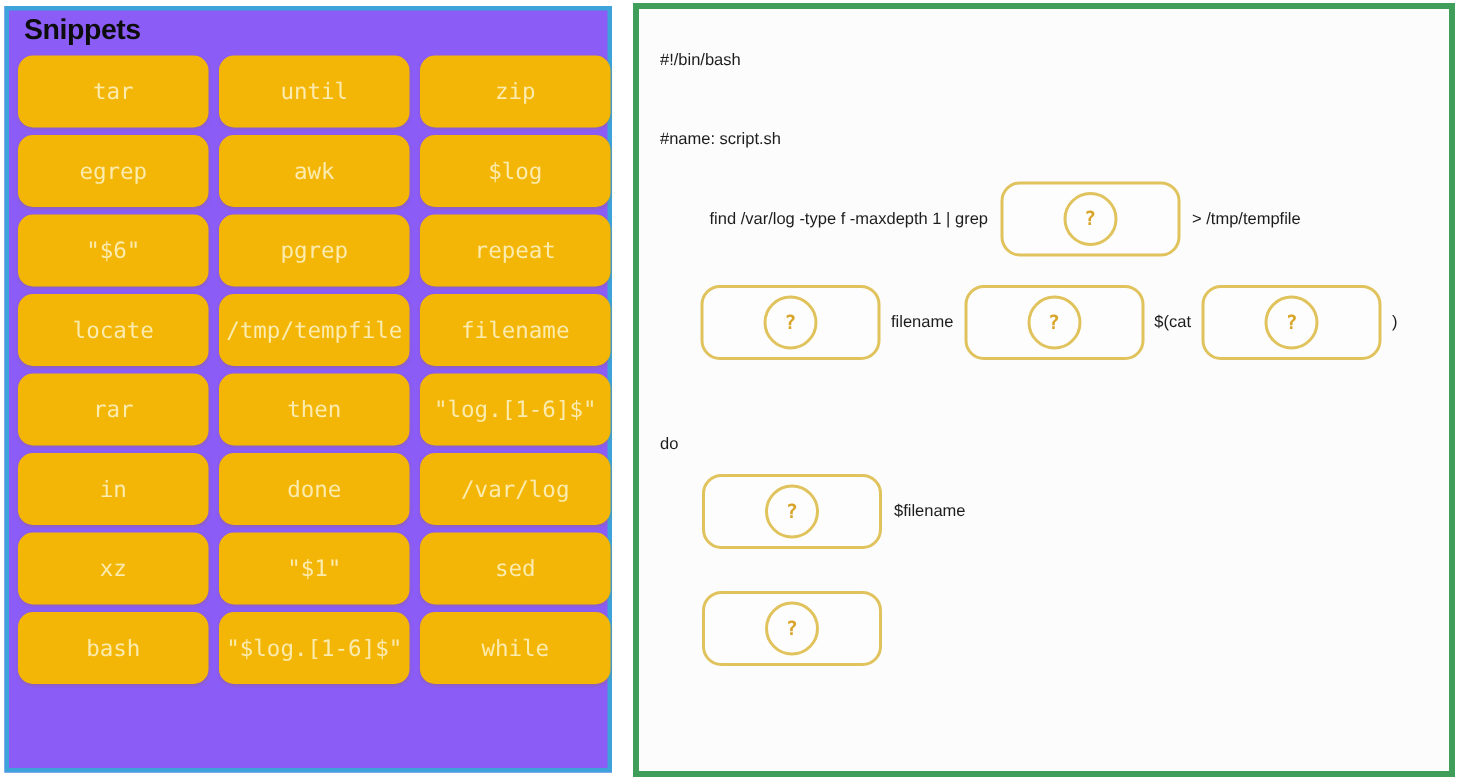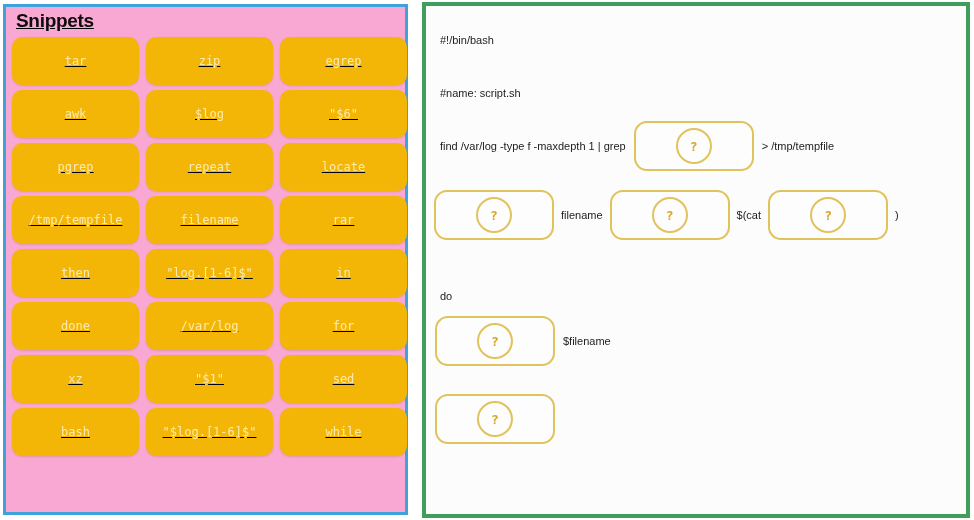--- a/index.html
+++ b/index.html
@@ -17,22 +17,21 @@
   }
 
   
   .panel-left {
     position: absolute;
     left: 3px;
     top: 4px;
     width: 399px;
     height: 505px;
     border: 3px solid var(--snippets-panel-border, #3DA3DA);
-    background: #f9a8d4;
-    text-decoration: underline;
+    background: #8b5cf6;
   }
   .snippets-title {
     margin: 3px 0 0 10px;
     font-family: "Liberation Sans", sans-serif;
     font-weight: bold;
     font-size: 19px;
     letter-spacing: -0.3px;
     color: #0d0d0d;
     line-height: 22px;
   }
@@ -42,21 +41,21 @@
     grid-template-columns: repeat(3, 127px);
     grid-auto-rows: 48px;
     gap: 5px 7px;
   }
   .snippet {
     background: var(--snippet-fill, #F4B606);
     border: none;
     border-radius: 10px;
     color: var(--snippet-text, #FBEBAE);
     font-family: "DejaVu Sans Mono", monospace;
-    font-size: 12px;
+    font-size: 15px;
     display: flex;
     align-items: center;
     justify-content: center;
     cursor: grab;
     box-shadow: 0 1px 2px rgba(160,110,0,0.25);
     padding: 12px;
     white-space: nowrap;
   }
 
   
@@ -78,20 +77,21 @@
   .code-line {
     position: absolute;
     left: 14px;
     line-height: 14px;
   }
   .code-row {
     position: absolute;
     display: flex;
     align-items: center;
     white-space: pre;
+    margin-left: 33px;
   }
   .dropzone {
     width: 120px;
     height: 50px;
     box-sizing: border-box;
     flex: 0 0 auto;
     border: 2px solid var(--dropzone-border, #E0C35C);
     border-radius: 13px;
     background: #FDFDFD;
     display: flex;
@@ -115,37 +115,37 @@
 </style>
 </head>
 <body>
 
 <div class="stage">
 
   <div class="panel-left">
     <div class="snippets-title">Snippets</div>
     <div class="snippets-grid">
       <button class="snippet">tar</button>
+      <button class="snippet">until</button>
       <button class="snippet">zip</button>
       <button class="snippet">egrep</button>
       <button class="snippet">awk</button>
       <button class="snippet">$log</button>
       <button class="snippet">"$6"</button>
       <button class="snippet">pgrep</button>
       <button class="snippet">repeat</button>
       <button class="snippet">locate</button>
       <button class="snippet">/tmp/tempfile</button>
       <button class="snippet">filename</button>
       <button class="snippet">rar</button>
       <button class="snippet">then</button>
       <button class="snippet">"log.[1-6]$"</button>
       <button class="snippet">in</button>
       <button class="snippet">done</button>
       <button class="snippet">/var/log</button>
-      <button class="snippet">for</button>
       <button class="snippet">xz</button>
       <button class="snippet">"$1"</button>
       <button class="snippet">sed</button>
       <button class="snippet">bash</button>
       <button class="snippet">"$log.[1-6]$"</button>
       <button class="snippet">while</button>
     </div>
   </div>
 
   <div class="panel-right">

